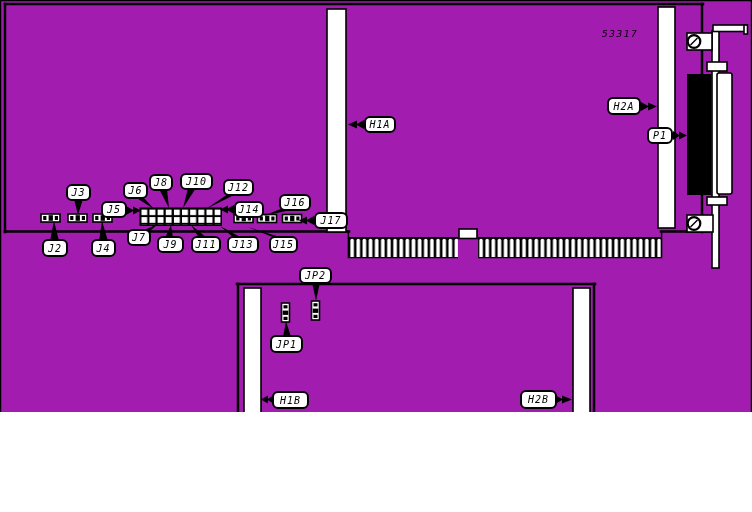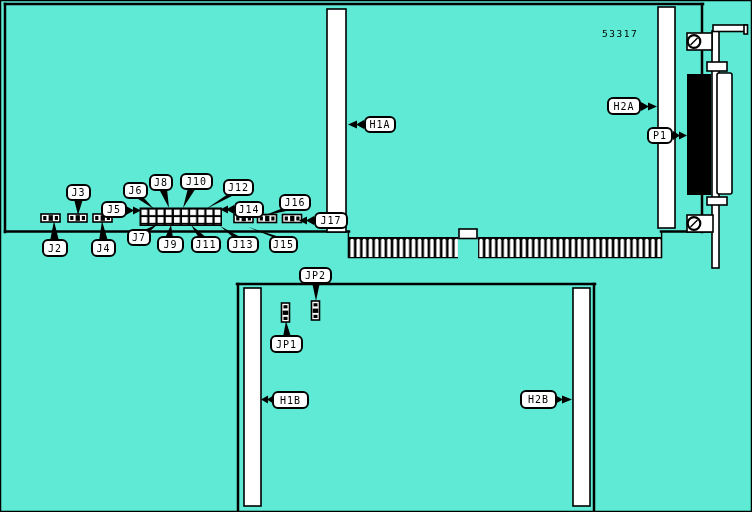--- a/index.html
+++ b/index.html
@@ -1,16 +1,16 @@
 <!DOCTYPE html>
 <html><head>
 <meta charset="utf-8">
 <style>
   html,body{margin:0;padding:0;background:#fff;}
-  #stage{position:relative;width:752px;height:512px;background:#5eead4;overflow:hidden;}
+  #stage{position:relative;width:752px;height:412px;background:#a21caf;overflow:hidden;font-style:italic;}
   svg{display:block;}
   .bd{stroke:#000;stroke-width:2.5;stroke-linecap:square;}
   .ln{stroke:#000;stroke-width:1.6;fill:#ffffff;}
   .thin{stroke:#000;stroke-width:1.4;fill:none;}
   .cbox{fill:#ffffff;stroke:#000;stroke-width:2;}
   .clabel{font-family:"DejaVu Sans Mono",monospace;font-size:10px;letter-spacing:1px;
           text-anchor:middle;fill:#000;}
   .pn{font-family:"DejaVu Sans Mono",monospace;font-size:9.5px;letter-spacing:1.5px;fill:#000;}
   .tail{fill:#000;}
   .blk{fill:#000;}

